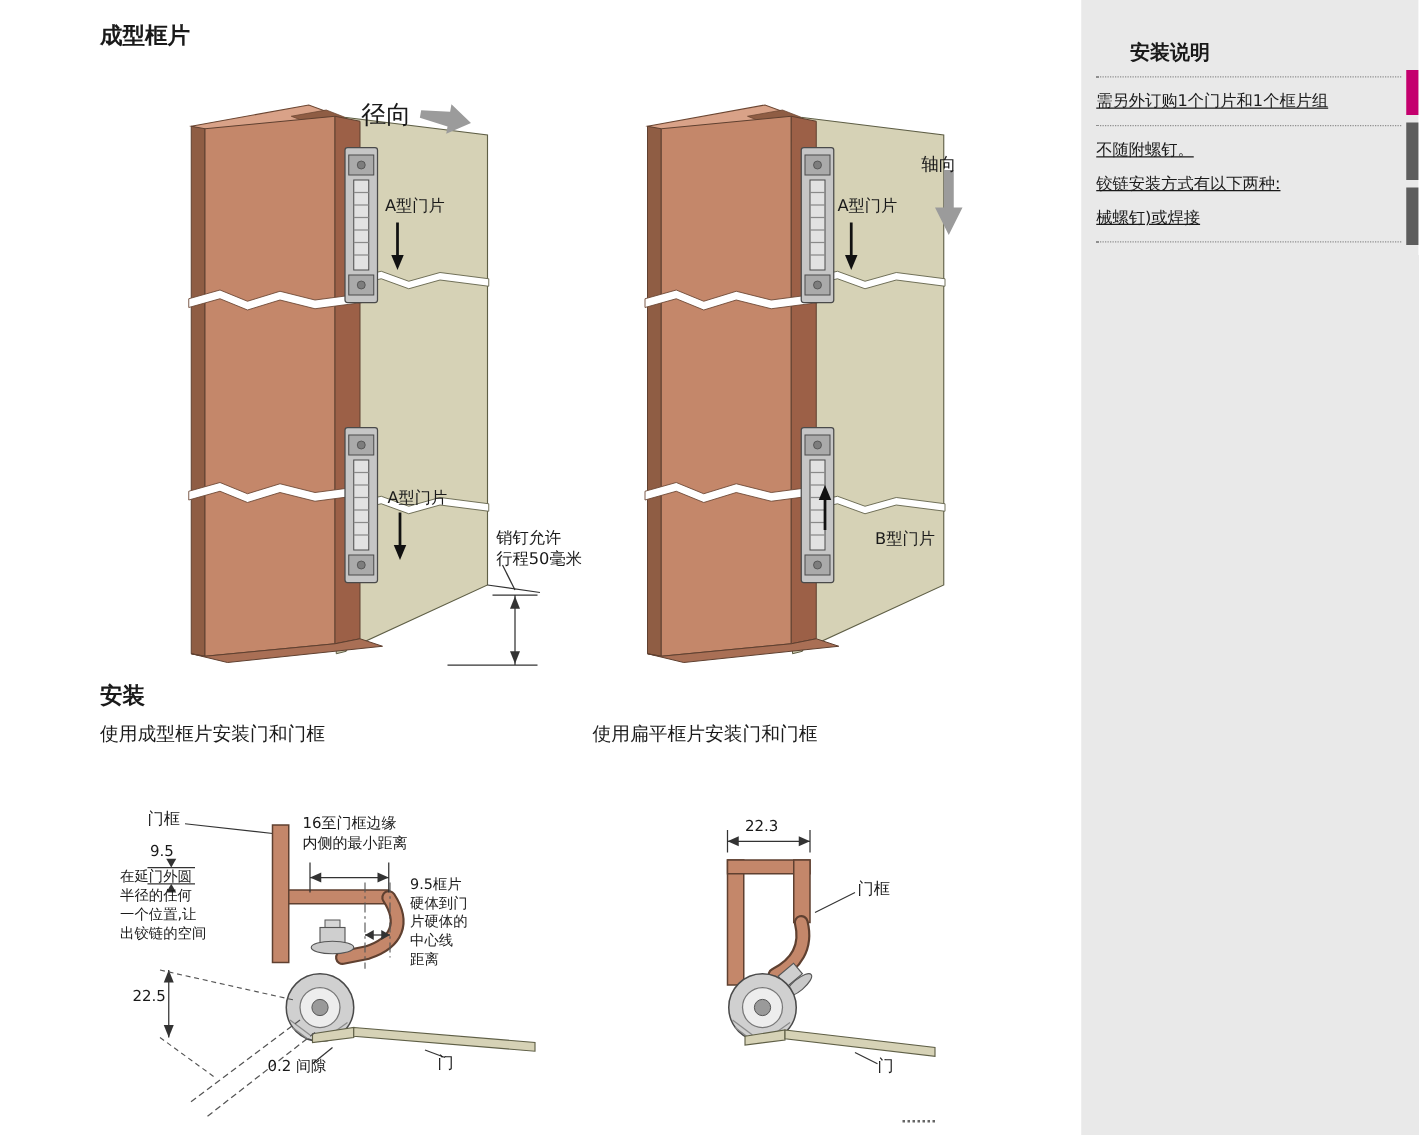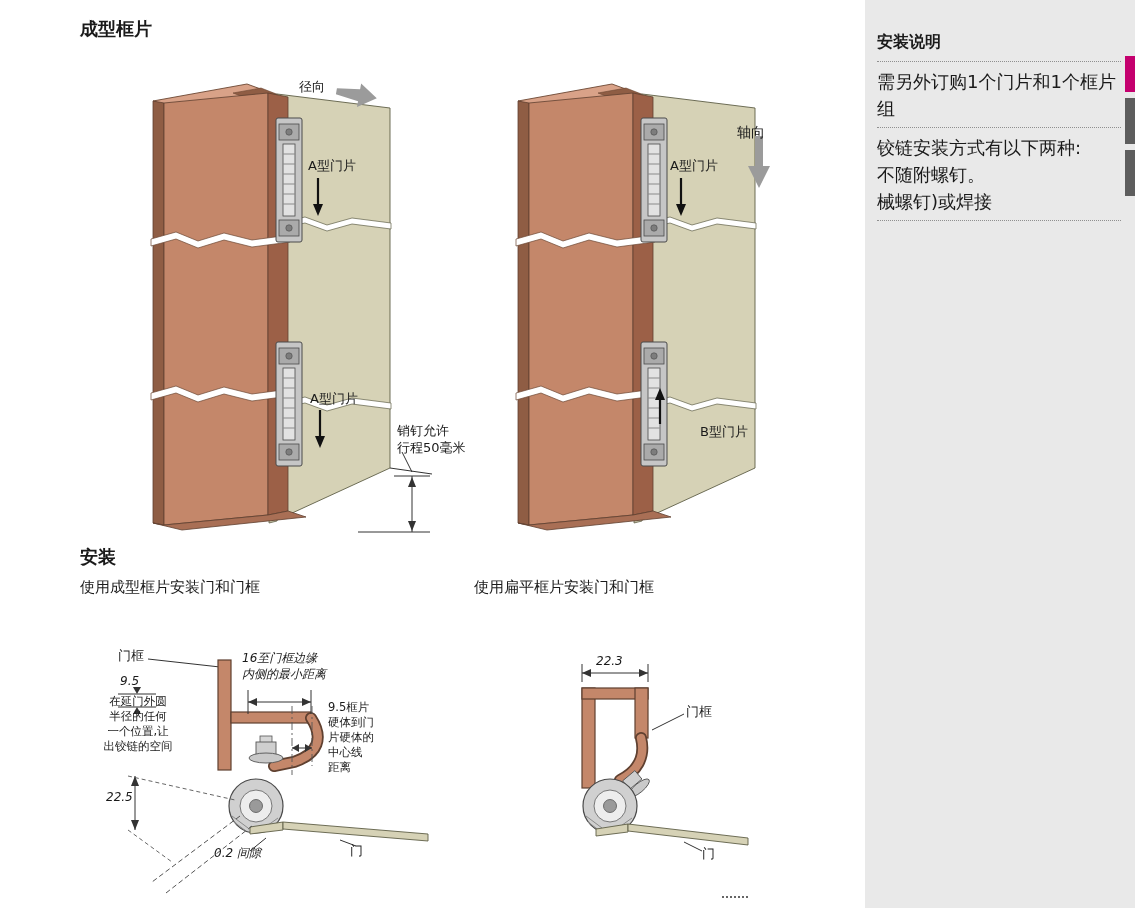--- a/index.html
+++ b/index.html
@@ -2,28 +2,28 @@
 <html><head>
 <meta charset="utf-8">
 <style>
   html,body{margin:0;padding:0;background:#ffffff;}
   .page{position:relative;width:1135px;height:908px;background:#ffffff;overflow:hidden;
         font-family:"DejaVu Sans","Liberation Sans",sans-serif;color:#1a1a1a;}
   .art{position:absolute;left:0;top:0;}
   .lbl{position:absolute;font-size:13px;line-height:1.25;white-space:nowrap;color:#1a1a1a;}
   .h1{font-size:18px;font-weight:bold;}
   .cap{font-size:15px;text-align:center;}
-  .small{font-size:12px;font-style:italic;}
+  .small{font-size:12px;}
   .tiny{font-size:11.5px;line-height:15px;}
-  .rightalign{text-align:center;}
+  .rightalign{text-align:left;}
   .sidebar{position:absolute;left:865px;top:0;width:270px;height:908px;background:#e9e9e9;
            box-sizing:border-box;padding:32px 14px 0 12px;}
-  .sb-heading{font-size:16px;font-weight:bold;margin-bottom:8px;}
+  .sb-heading{font-size:16px;font-weight:bold;margin-bottom:8px;margin-left:27px;}
   .sb-rule{border-top:1.5px dotted #8f8f8f;height:0;margin:5px 0 6px 0;}
-  .sb-line{font-size:18px;line-height:27px;}
+  .sb-line{font-size:13px;line-height:27px;text-decoration:underline;}
   .side-tab{position:absolute;width:10px;}
   .dot-mark{position:absolute;left:722px;top:896px;width:26px;border-top:2px dotted #666;}
 </style>
 </head>
 <body>
 
 <div class="page">
 
   <svg class="art" width="1135" height="908" viewBox="0 0 1135 908">
     <defs>
@@ -161,21 +161,21 @@
       <use href="#hinge-cs" transform="translate(610,806)"></use>
       <polygon points="596,829 628,824 628,832 596,836" fill="#d6d2b6" stroke="#5f5f46" stroke-width="0.9"></polygon>
       <polygon points="628,824 748,838 748,845 628,831" fill="#d6d2b6" stroke="#5f5f46" stroke-width="0.9"></polygon>
       <line x1="684" y1="714" x2="652" y2="730" stroke="#333" stroke-width="1"></line>
       <line x1="702" y1="851" x2="684" y2="842" stroke="#333" stroke-width="1"></line>
     </g>
   </svg>
 
   <div class="lbl h1" style="left:80px;top:18px">成型框片</div>
 
-  <div class="lbl" style="left:299px;top:79px;font-size:13px">径向</div>
+  <div class="lbl" style="left:289px;top:79px;font-size:20px">径向</div>
   <div class="lbl" style="left:308px;top:158px">A型门片</div>
   <div class="lbl" style="left:310px;top:391px">A型门片</div>
   <div class="lbl" style="left:397px;top:422px;line-height:17px">
     <div>销钉允许</div>
     <div>行程50毫米</div>
   </div>
 
   <div class="lbl" style="left:737px;top:124px;font-size:14px">轴向</div>
   <div class="lbl" style="left:670px;top:158px">A型门片</div>
   <div class="lbl" style="left:700px;top:424px">B型门片</div>
@@ -214,22 +214,22 @@
   <div class="dot-mark"></div>
 
   <aside class="sidebar">
     <div class="sb-heading">安装说明</div>
     <div class="sb-rule"></div>
     <div>
       <div class="sb-line">需另外订购1个门片和1个框片组</div>
     </div>
     <div class="sb-rule"></div>
     <div>
+      <div class="sb-line">不随附螺钉。</div>
       <div class="sb-line">铰链安装方式有以下两种:</div>
-      <div class="sb-line">不随附螺钉。</div>
       <div class="sb-line">械螺钉)或焊接</div>
     </div>
     <div class="sb-rule"></div>
   </aside>
 
   <div class="side-tab" style="left:1125px;top:56px;height:36px;background:#c4006e"></div>
   <div class="side-tab" style="left:1125px;top:98px;height:46px;background:#5d5d5d"></div>
   <div class="side-tab" style="left:1125px;top:150px;height:46px;background:#5d5d5d"></div>
 
 </div>

